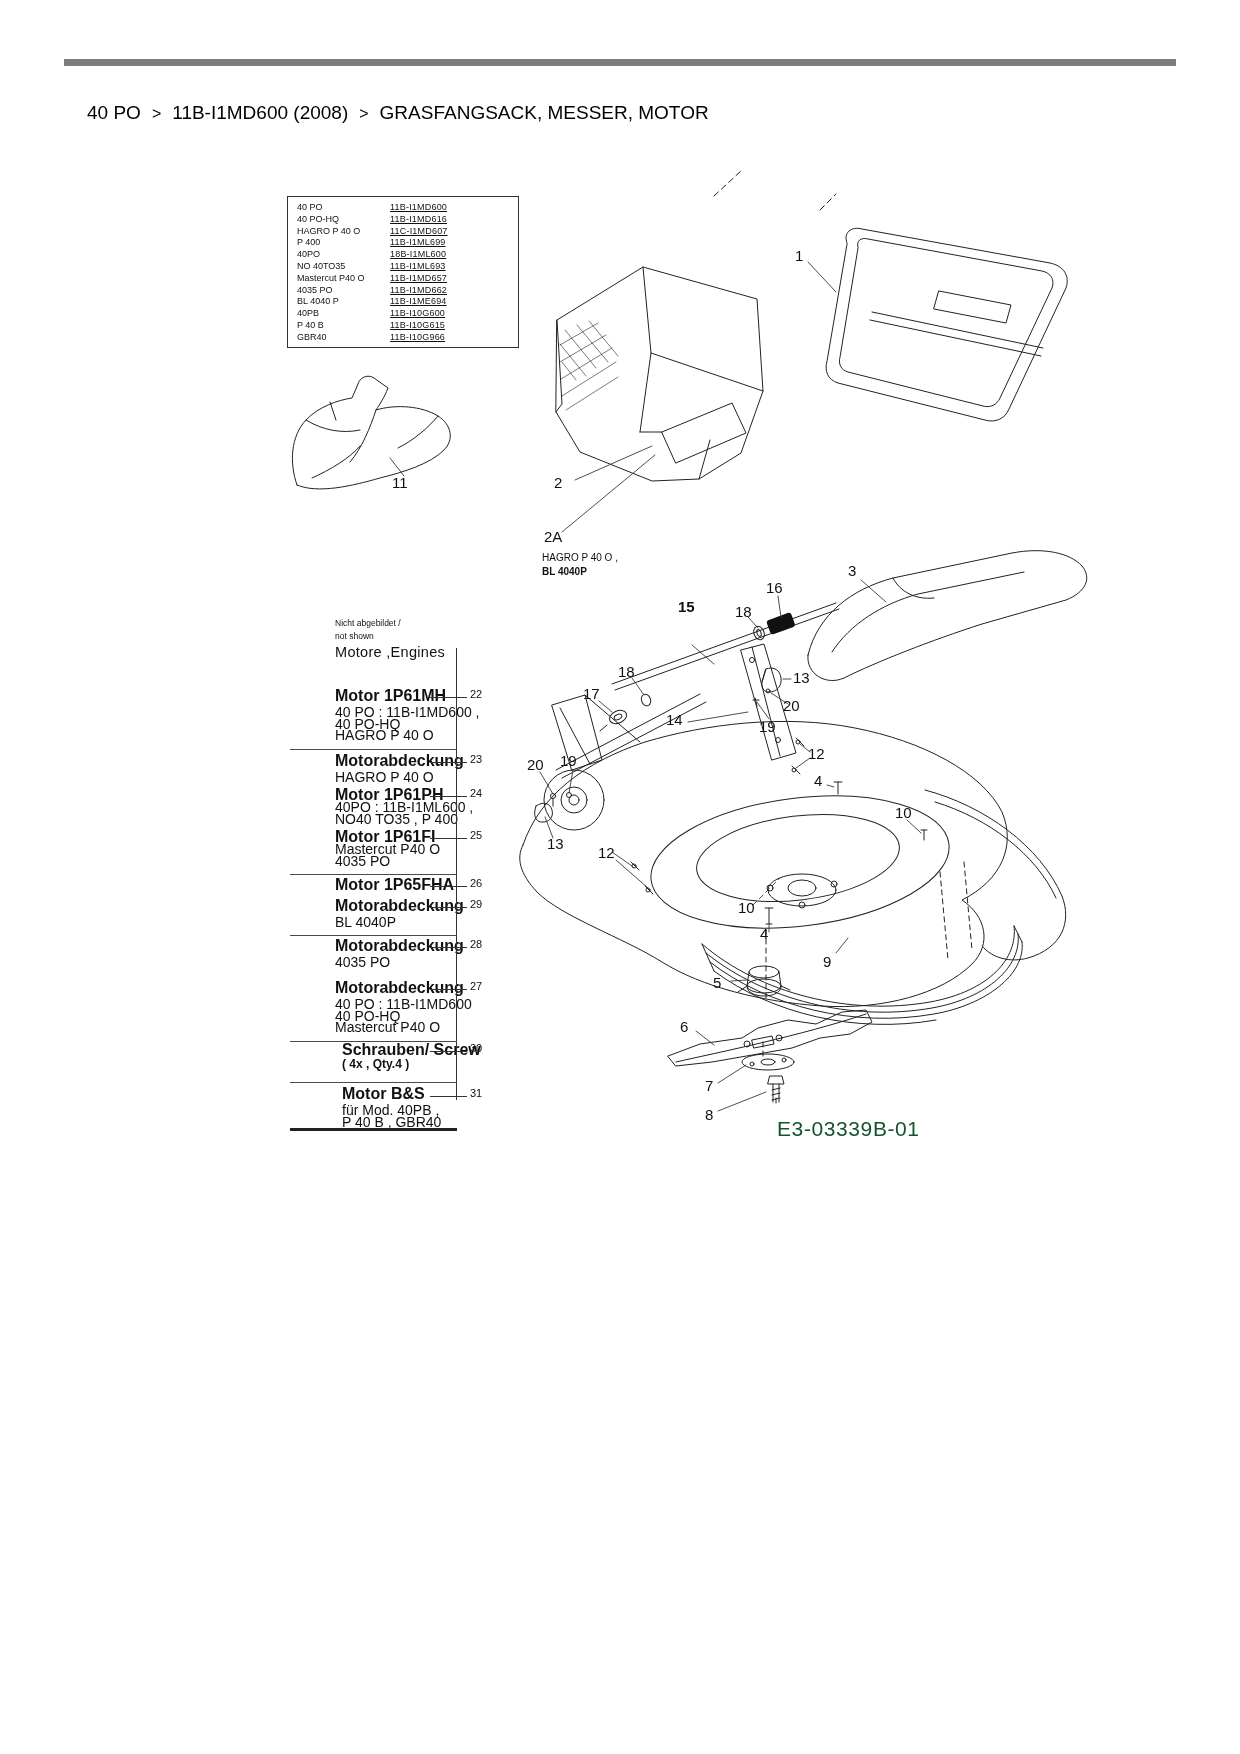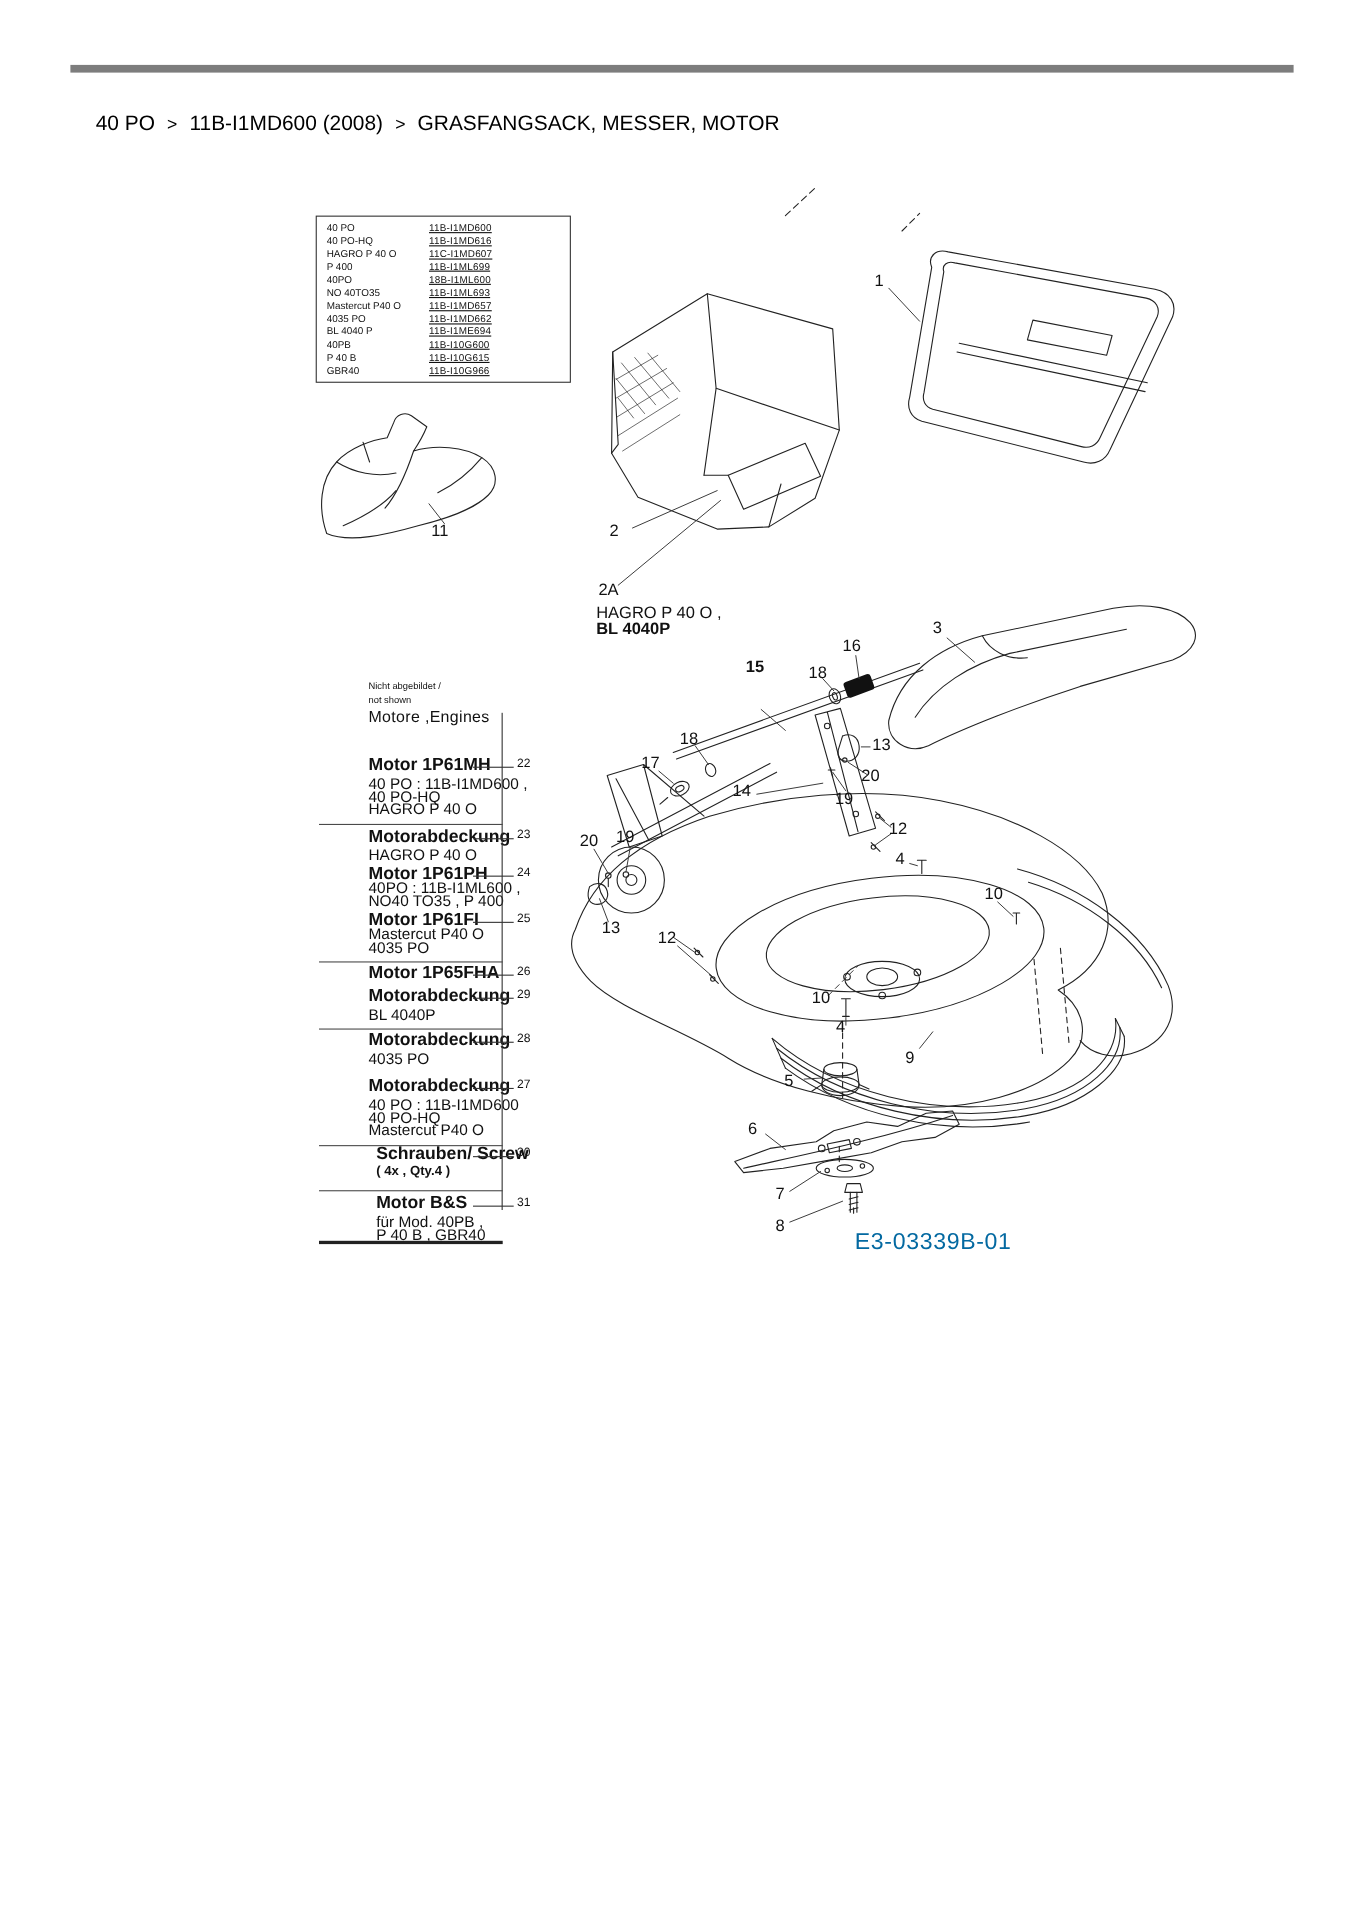--- a/index.html
+++ b/index.html
@@ -20,23 +20,23 @@
   .sb-section{position:absolute;width:122px;}
   .sb-title{font-size:16px;font-weight:700;line-height:14px;white-space:nowrap;}
   .sb-title2{font-size:12px;font-weight:700;line-height:14px;white-space:nowrap;}
   .sb-sub{font-size:14px;line-height:11.5px;white-space:nowrap;}
   .sb-gap{height:4px;}
   .snum{position:absolute;left:470px;font-size:11px;}
   .tick{position:absolute;left:430px;width:37px;height:1px;background:#333;}
   .vline{position:absolute;left:456px;top:648px;width:1px;height:452px;background:#333;}
   .sep{position:absolute;left:290px;width:167px;height:1px;background:#4a4a4a;}
   .sep.thick{height:3px;background:#222;}
-  .note2a{position:absolute;left:542px;top:551px;font-size:15px;line-height:13.5px;white-space:nowrap;}
+  .note2a{position:absolute;left:542px;top:551px;font-size:10px;line-height:13.5px;white-space:nowrap;}
   .note2a .l2{font-weight:700;}
-  .ecode{position:absolute;left:777px;top:1117px;font-size:21px;letter-spacing:0.6px;color:#0369a1;}
+  .ecode{position:absolute;left:777px;top:1117px;font-size:21px;letter-spacing:0.6px;color:#14532d;}
 </style>
 </head>
 <body>
 
 <div class="topbar"></div>
 
 <div class="breadcrumb">
   <span class="crumb">40 PO</span>
   <span class="crumb-sep">&gt;</span>
   <span class="crumb">11B-I1MD600 (2008)</span>

